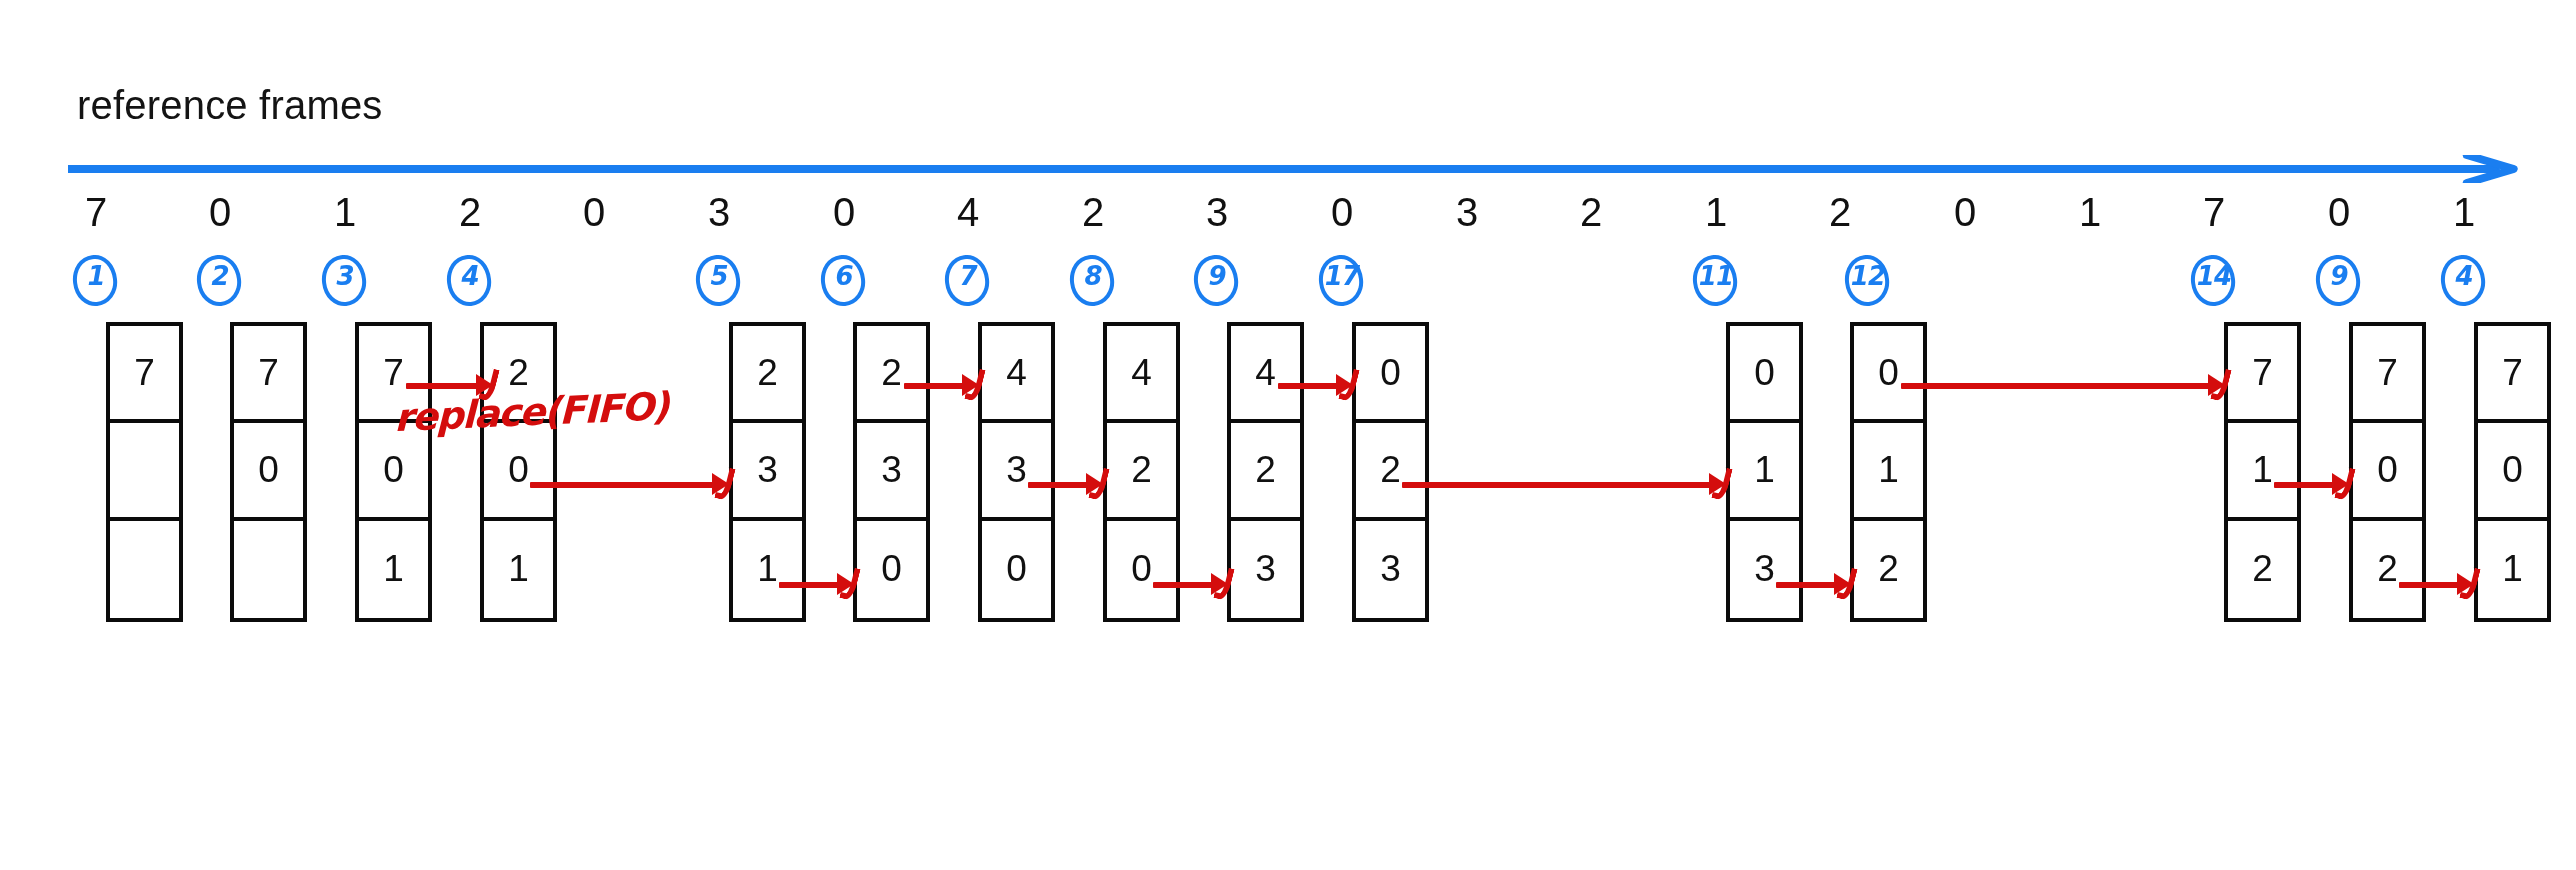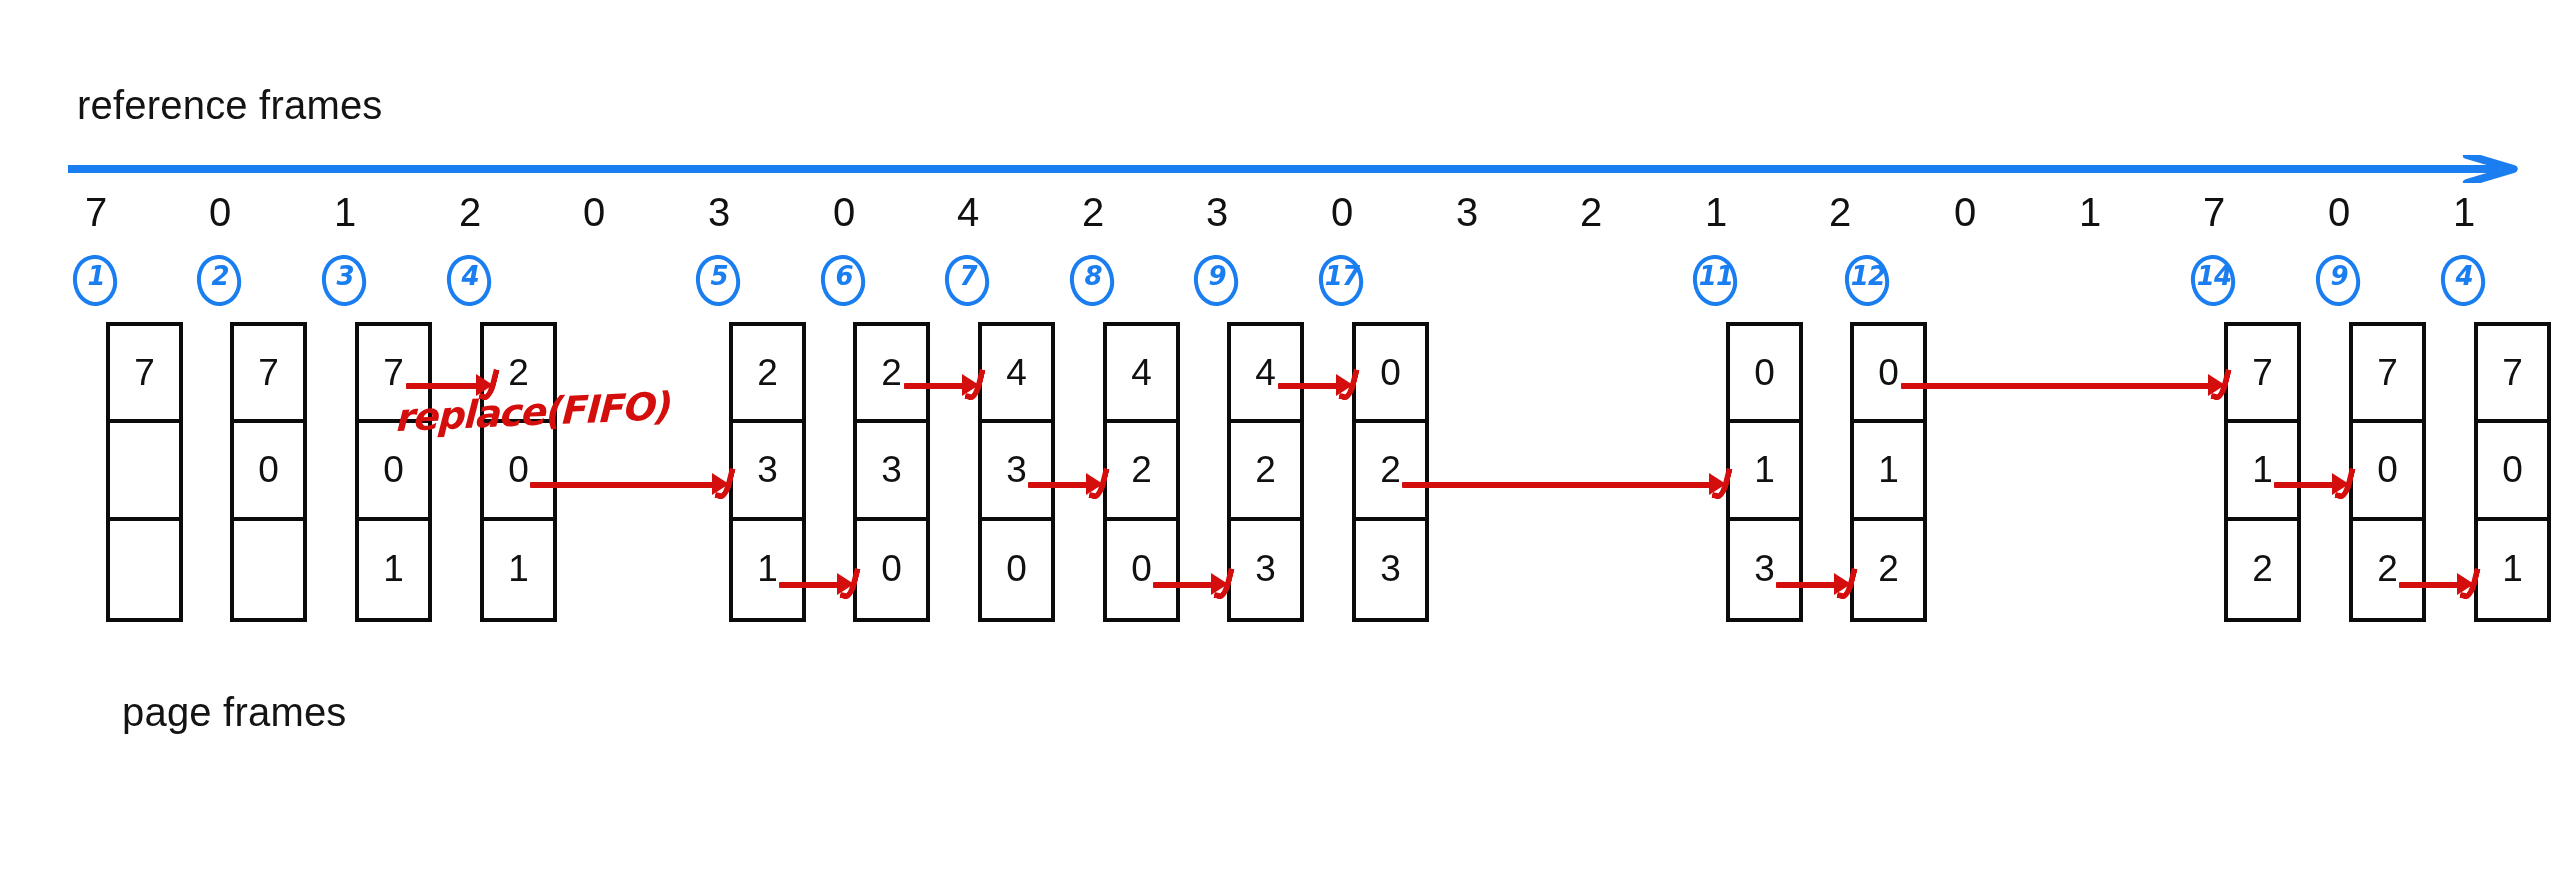--- a/index.html
+++ b/index.html
@@ -415,16 +415,15 @@
       <div class="red-arrow" style="left: 2399px; top: 571px; width: 75px;">
         <div class="shaft" style="width: 59px;"></div>
         <div class="head" style="left: 54px;">
           <div class="hook"></div>
         </div>
       </div>
     </div>
 
   <div id="replace-annotation">replace(FIFO)</div>
 
-  <div class="heading" id="page-frames-label">page frames</div>
 
 </div>
 
 
 </body></html>

